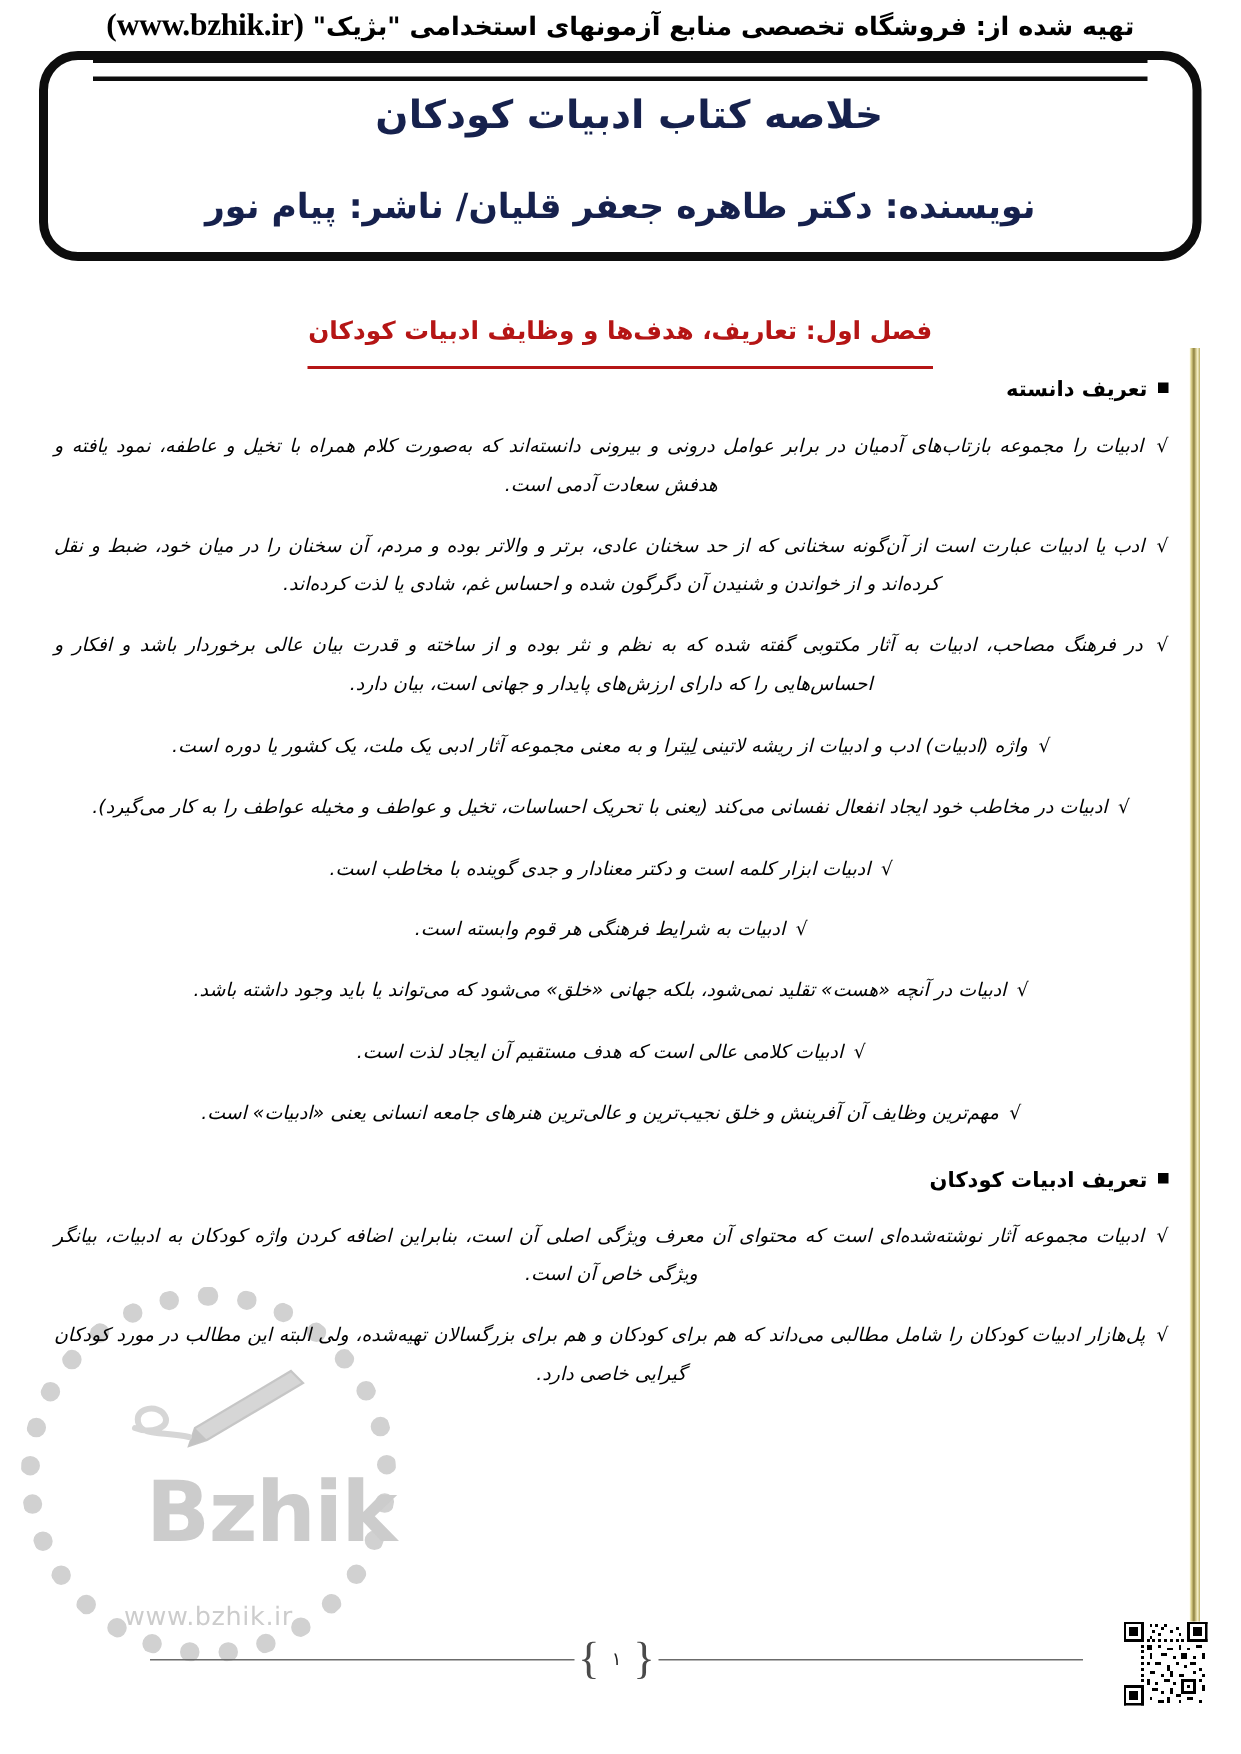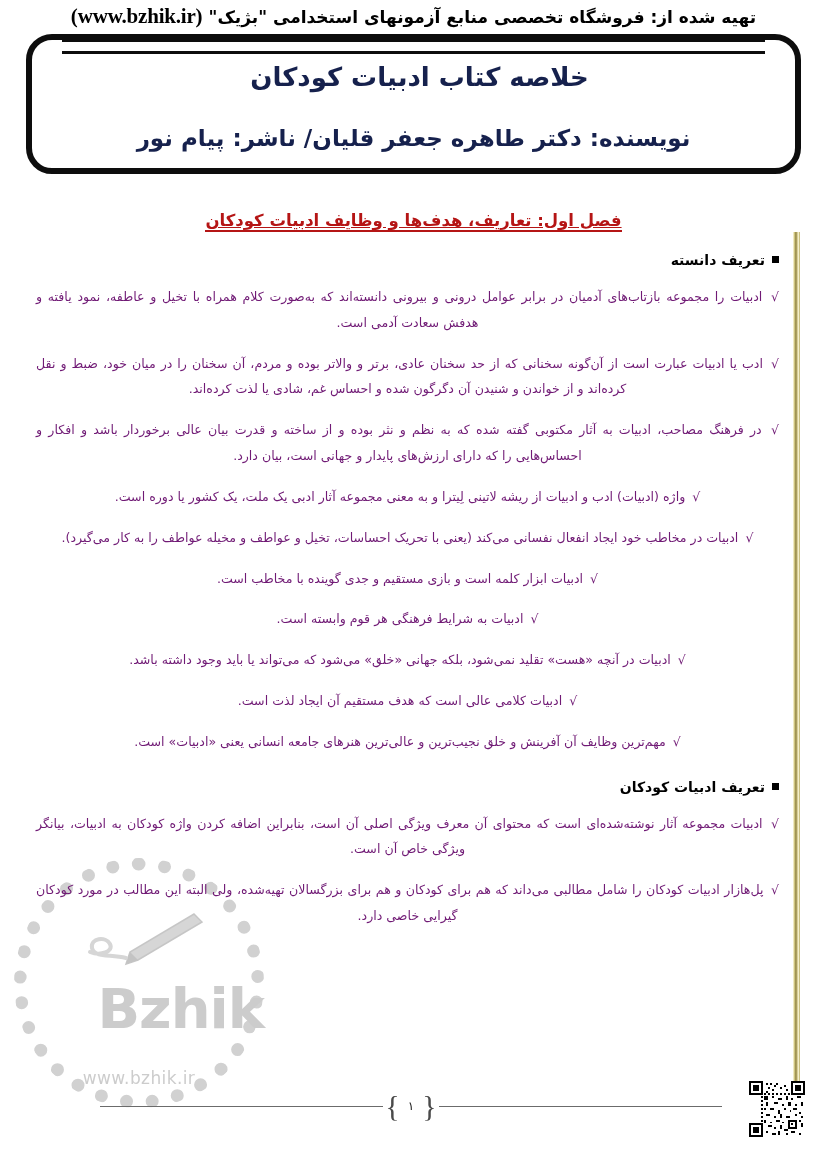--- a/index.html
+++ b/index.html
@@ -114,23 +114,22 @@
     text-align: center;
     z-index: 5;
   }
   .chapter-wrap span {
     display: inline-block;
     direction: rtl;
     font-size: 16.5px;
     font-weight: bold;
     color: #b51515;
     border-bottom: 2px solid #b51515;
-    padding-bottom: 0;
+    padding-bottom: 14px;
     letter-spacing: -0.2px;
-    text-decoration: underline;
   }
 
   
   .content {
     position: absolute;
     top: 252px;
     right: 48px;
     left: 36px;
     direction: rtl;
     z-index: 5;
@@ -150,25 +149,26 @@
     background: #000;
     margin-left: 7px;
     vertical-align: 2px;
   }
   .sec-head-2 {
     margin-top: 24px;
   }
   .bullet-p {
     font-size: 12.6px;
     line-height: 2.05;
-    color: #701a75;
+    color: #000000;
     text-align: justify;
     text-align-last: center;
     margin: 0 0 15px 0;
     letter-spacing: -0.1px;
+    font-style: italic;
   }
   .bullet-p.center {
     text-align: center;
     text-align-last: center;
   }
   .bullet-p .chk {
     font-family: "DejaVu Sans", sans-serif;
     font-weight: normal;
     margin-left: 3px;
   }
@@ -309,21 +309,21 @@
     <p class="bullet-p"><span class="chk">√</span> <span>ادبیات را مجموعه بازتاب‌های آدمیان در برابر عوامل درونی و بیرونی دانسته‌اند که به‌صورت کلام همراه با تخیل و عاطفه، نمود یافته و هدفش سعادت آدمی است.</span></p>
 
     <p class="bullet-p"><span class="chk">√</span> <span>ادب یا ادبیات عبارت است از آن‌گونه سخنانی که از حد سخنان عادی، برتر و والاتر بوده و مردم، آن سخنان را در میان خود، ضبط و نقل کرده‌اند و از خواندن و شنیدن آن دگرگون شده و احساس غم، شادی یا لذت کرده‌اند.</span></p>
 
     <p class="bullet-p"><span class="chk">√</span> <span>در فرهنگ مصاحب، ادبیات به آثار مکتوبی گفته شده که به نظم و نثر بوده و از ساخته و قدرت بیان عالی برخوردار باشد و افکار و احساس‌هایی را که دارای ارزش‌های پایدار و جهانی است، بیان دارد.</span></p>
 
     <p class="bullet-p center"><span class="chk">√</span> <span>واژه (ادبیات) ادب و ادبیات از ریشه لاتینی لِیترا و به معنی مجموعه آثار ادبی یک ملت، یک کشور یا دوره است.</span></p>
 
     <p class="bullet-p"><span class="chk">√</span> <span>ادبیات در مخاطب خود ایجاد انفعال نفسانی می‌کند (یعنی با تحریک احساسات، تخیل و عواطف و مخیله عواطف را به کار می‌گیرد).</span></p>
 
-    <p class="bullet-p center"><span class="chk">√</span> <span>ادبیات ابزار کلمه است و بازی مستقیم و جدی گوینده با مخاطب است.</span></p>
+    <p class="bullet-p center"><span class="chk">√</span> <span>ادبیات ابزار کلمه است و دکتر معنادار و جدی گوینده با مخاطب است.</span></p>
 
     <p class="bullet-p center"><span class="chk">√</span> <span>ادبیات به شرایط فرهنگی هر قوم وابسته است.</span></p>
 
     <p class="bullet-p center"><span class="chk">√</span> <span>ادبیات در آنچه «هست» تقلید نمی‌شود، بلکه جهانی «خلق» می‌شود که می‌تواند یا باید وجود داشته باشد.</span></p>
 
     <p class="bullet-p center"><span class="chk">√</span> <span>ادبیات کلامی عالی است که هدف مستقیم آن ایجاد لذت است.</span></p>
 
     <p class="bullet-p center"><span class="chk">√</span> <span>مهم‌ترین وظایف آن آفرینش و خلق نجیب‌ترین و عالی‌ترین هنرهای جامعه انسانی یعنی «ادبیات» است.</span></p>
 
     <div class="sec-head sec-head-2">

